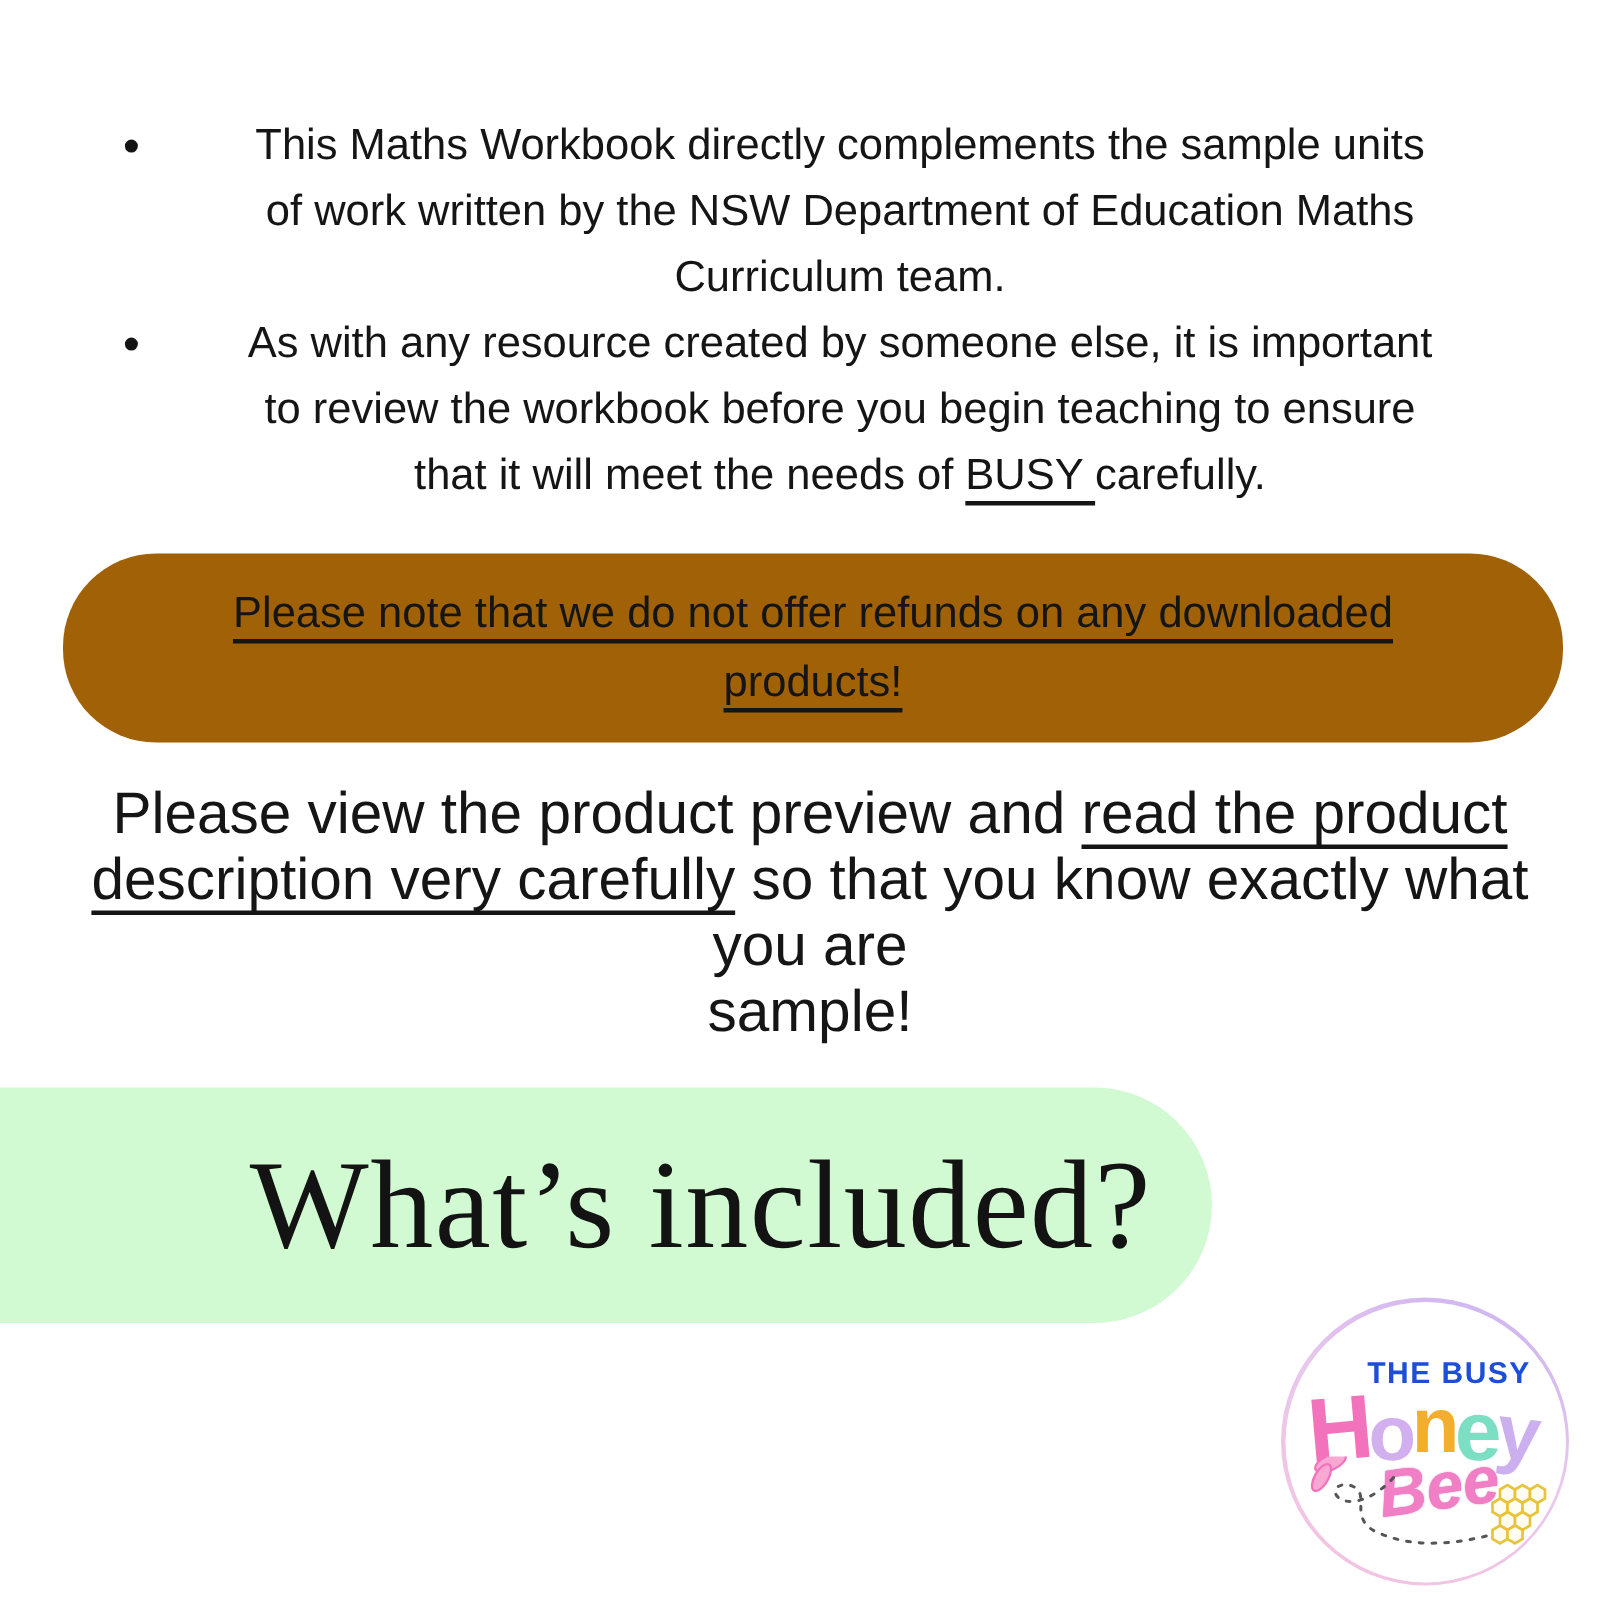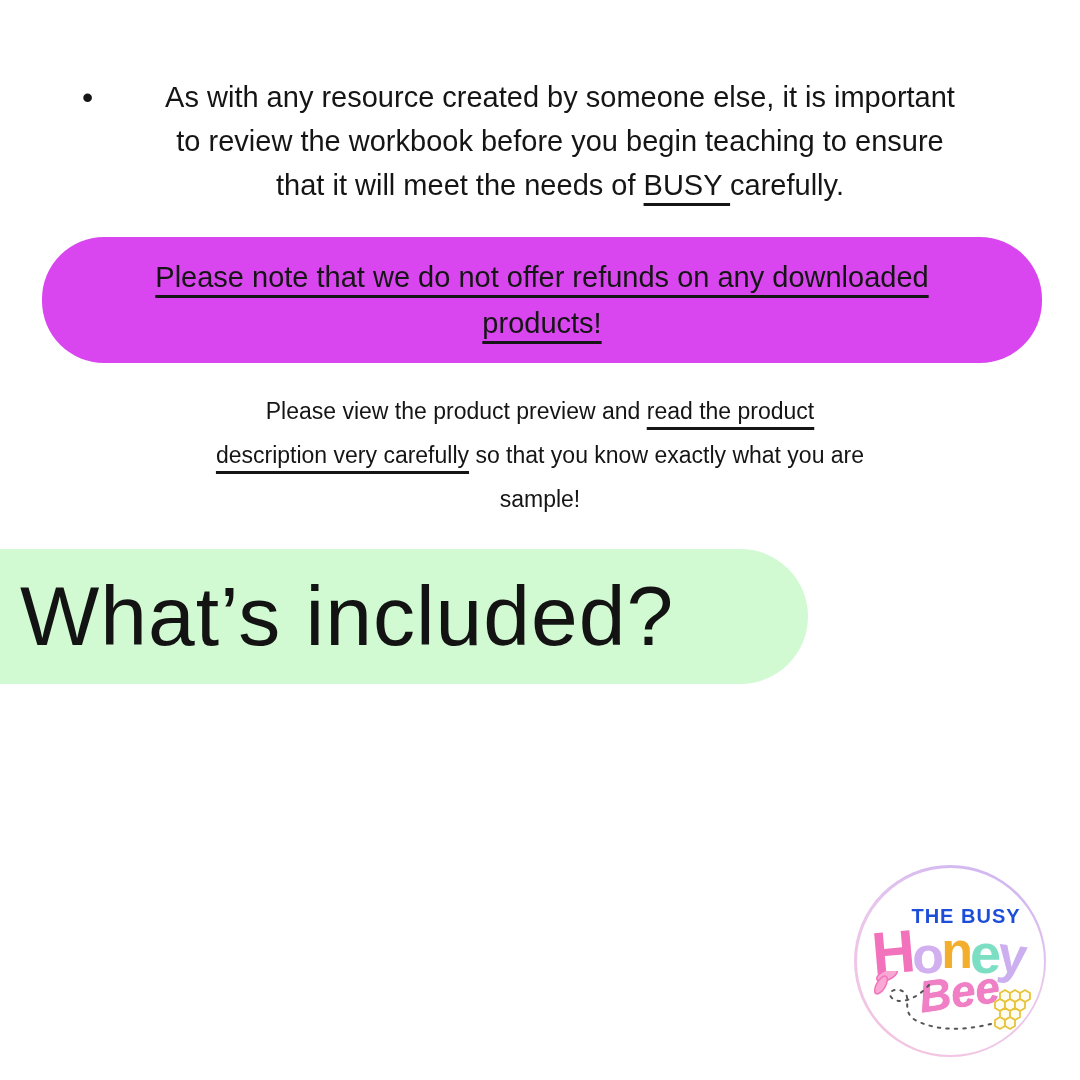--- a/index.html
+++ b/index.html
@@ -21,41 +21,41 @@
     font-size:32px;
   }
   .u{
     text-decoration:underline;
     text-underline-offset:8px;
     text-decoration-thickness:2.5px;
   }
   
   .note-box{
     margin:30px 38px 0 42px;
-    background:#d946ef;
+    background:#a16207;
     border-radius:62px;
     padding:17px 30px;
     text-align:center;
     font-size:29px;line-height:46px;
     white-space:pre-line;
   }
   
   .preview{
     margin:26px 50px 0 50px;
     text-align:center;
-    font-size:23px;line-height:44px;
+    font-size:39px;line-height:44px;
     white-space:pre-line;
   }
   
   .banner{
     margin-top:28px;
-    width:808px;height:135px;
+    width:808px;height:157px;
     background:#D2FAD2;
     border-radius:0 88px 88px 0;
-    display:flex;align-items:center;justify-content:flex-start;
+    display:flex;align-items:center;justify-content:flex-end;font-family:Liberation Serif, serif;
   }
   .banner h1{
     margin:0 40px 0 20px;
     font-size:84px;font-weight:400;letter-spacing:1px;
     color:#131313;
   }
   
   .logo{
     position:absolute;left:854px;top:865px;
     width:192px;height:192px;border-radius:50%;
@@ -86,20 +86,23 @@
     font-weight:bold;font-style:italic;font-size:44px;
     color:#F07FC6;transform:rotate(-8deg);
     text-shadow:0 0 1px #d9529f;
   }
   .logo-art{position:absolute;left:0;bottom:6px;width:192px;height:78px;}
 </style>
 </head>
 <body>
 
 <ul class="bullets">
+  <li><span>This Maths Workbook directly complements the sample units
+of work written by the NSW Department of Education Maths
+Curriculum team.</span></li>
   <li><span>As with any resource created by someone else, it is important
 to review the workbook before you begin teaching to ensure
 that it will meet the needs of </span><span class="u">BUSY </span><span>carefully.</span></li>
 </ul>
 
 <div class="note-box"><span class="u">Please note that we do not offer refunds on any downloaded
 products!</span></div>
 
 <p class="preview"><span>Please view the product preview and </span><span class="u">read the product
 description very carefully</span><span> so that you know exactly what you are

